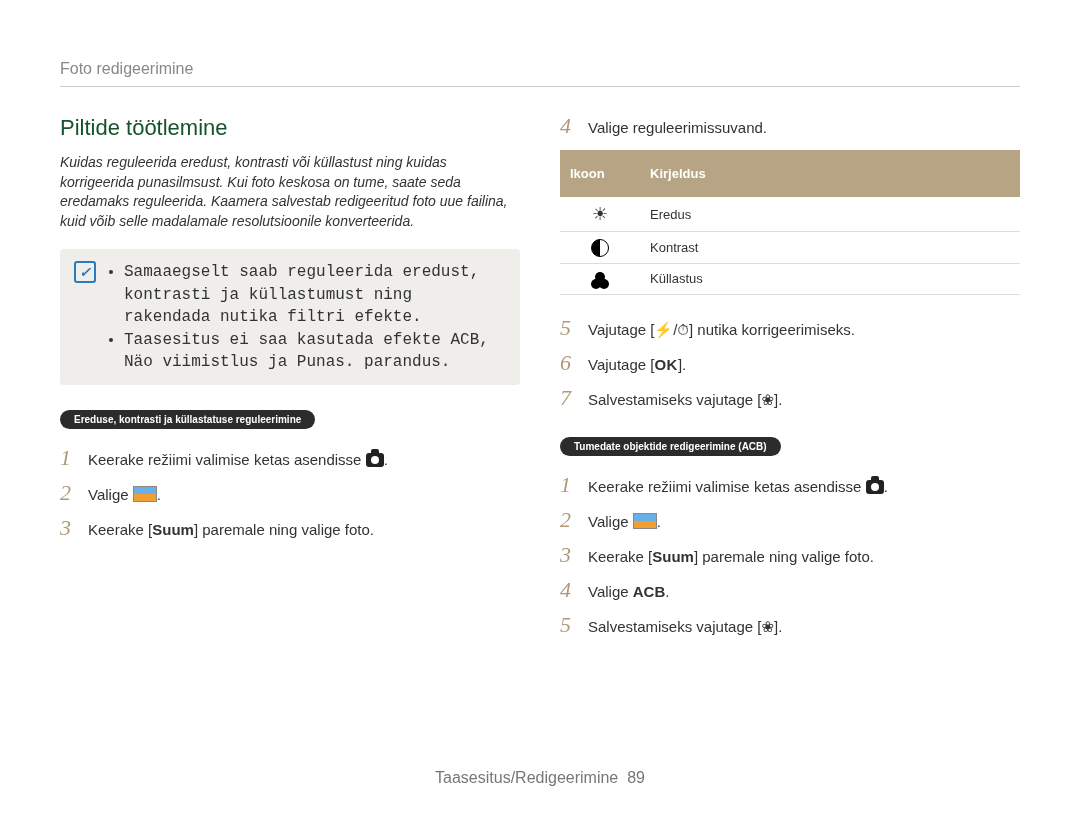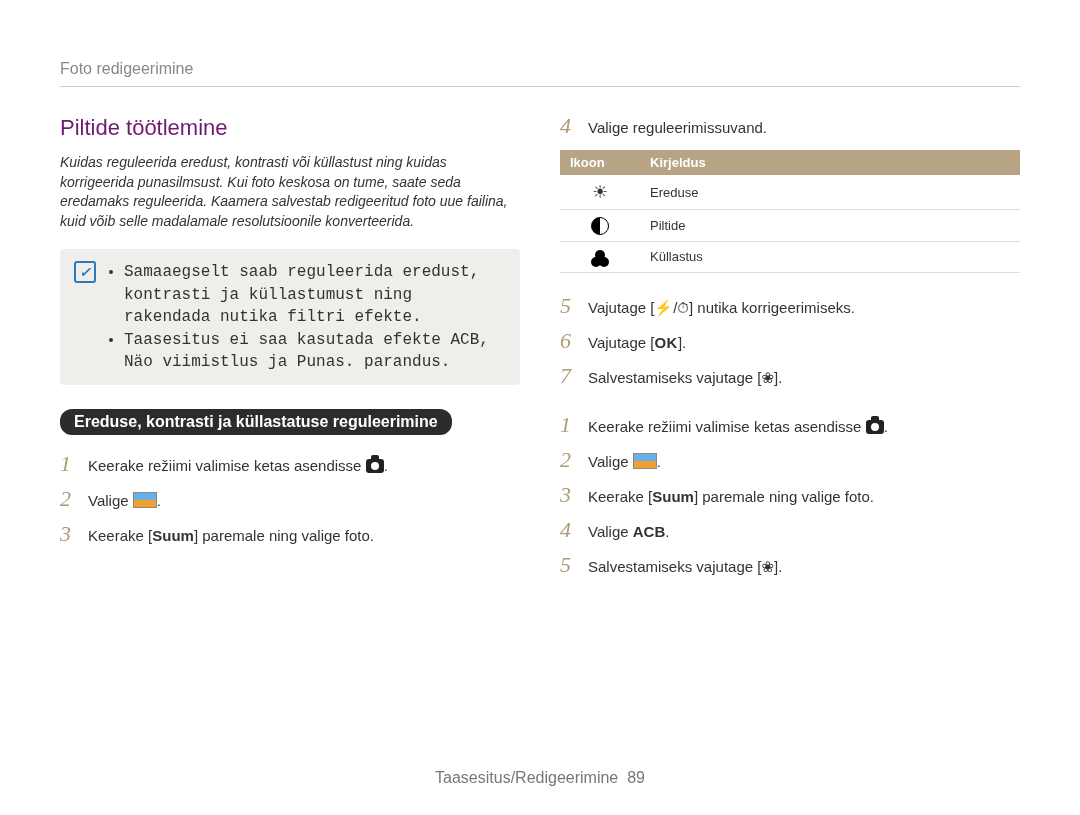--- a/index.html
+++ b/index.html
@@ -24,21 +24,21 @@
     margin-bottom: 28px;
   }
   .columns {
     display: flex;
     gap: 40px;
   }
   .col {
     flex: 1;
   }
   .section-title {
-    color: #701a75;
+    color: #14532d;
     font-size: 22px;
     margin: 0 0 12px 0;
     font-weight: normal;
   }
   .intro {
     font-size: 14px;
     line-height: 1.4;
     margin-bottom: 18px;
     font-style: italic;
   }
@@ -69,21 +69,21 @@
     font-size: 16px;
     line-height: 1.4;
     font-family: Liberation Mono, monospace;
   }
   .pill {
     display: inline-block;
     background: #2c2c2c;
     color: #fff;
     border-radius: 12px;
     padding: 4px 14px;
-    font-size: 16px;
+    font-size: 10px;
     font-weight: bold;
     margin-bottom: 18px;
   }
   .step {
     display: flex;
     align-items: baseline;
     gap: 12px;
     margin-bottom: 12px;
     font-size: 15px;
   }
@@ -155,21 +155,21 @@
   table.icon-table {
     border-collapse: collapse;
     width: 100%;
     font-size: 13px;
     margin-bottom: 22px;
   }
   table.icon-table th {
     background: #b6a484;
     color: #fff;
     text-align: left;
-    padding: 5px 10px;
+    padding: 16px 10px;
     font-weight: bold;
   }
   table.icon-table td {
     padding: 6px 10px;
     border-bottom: 1px solid #ddd;
   }
   table.icon-table td.icon-cell {
     width: 60px;
     text-align: center;
     font-size: 16px;
@@ -267,25 +267,25 @@
       </div>
 
       <table class="icon-table">
         <tbody>
             <tr>
           <th>Ikoon</th>
           <th>Kirjeldus</th>
         </tr>
         <tr>
           <td class="icon-cell"><span class="sun-icon">☀</span></td>
-          <td>Ereduse</td>
+          <td>Eredus</td>
         </tr>
         <tr>
           <td class="icon-cell"><span class="contrast-icon"></span></td>
-          <td>Piltide</td>
+          <td>Kontrast</td>
         </tr>
         <tr>
           <td class="icon-cell">
             <span class="sat-icon">
               <span class="c c1"></span><span class="c c2"></span><span class="c c3"></span>
             </span>
           </td>
           <td>Küllastus</td>
         </tr>
       </tbody>
@@ -306,20 +306,21 @@
       </div>
 
       <div class="step">
         <span class="num">7</span>
         <span class="text">
           <span>Salvestamiseks vajutage [</span><span class="flower-icon">❀</span><span>].</span>
         </span>
       </div>
 
       <div style="height:14px"></div>
+      <div class="pill">Tumedate objektide redigeerimine (ACB)</div>
 
       <div class="step">
         <span class="num">1</span>
         <span class="text">
           <span>Keerake režiimi valimise ketas asendisse </span>
           <span class="cam-icon filled"></span>.
         </span>
       </div>
 
       <div class="step">

